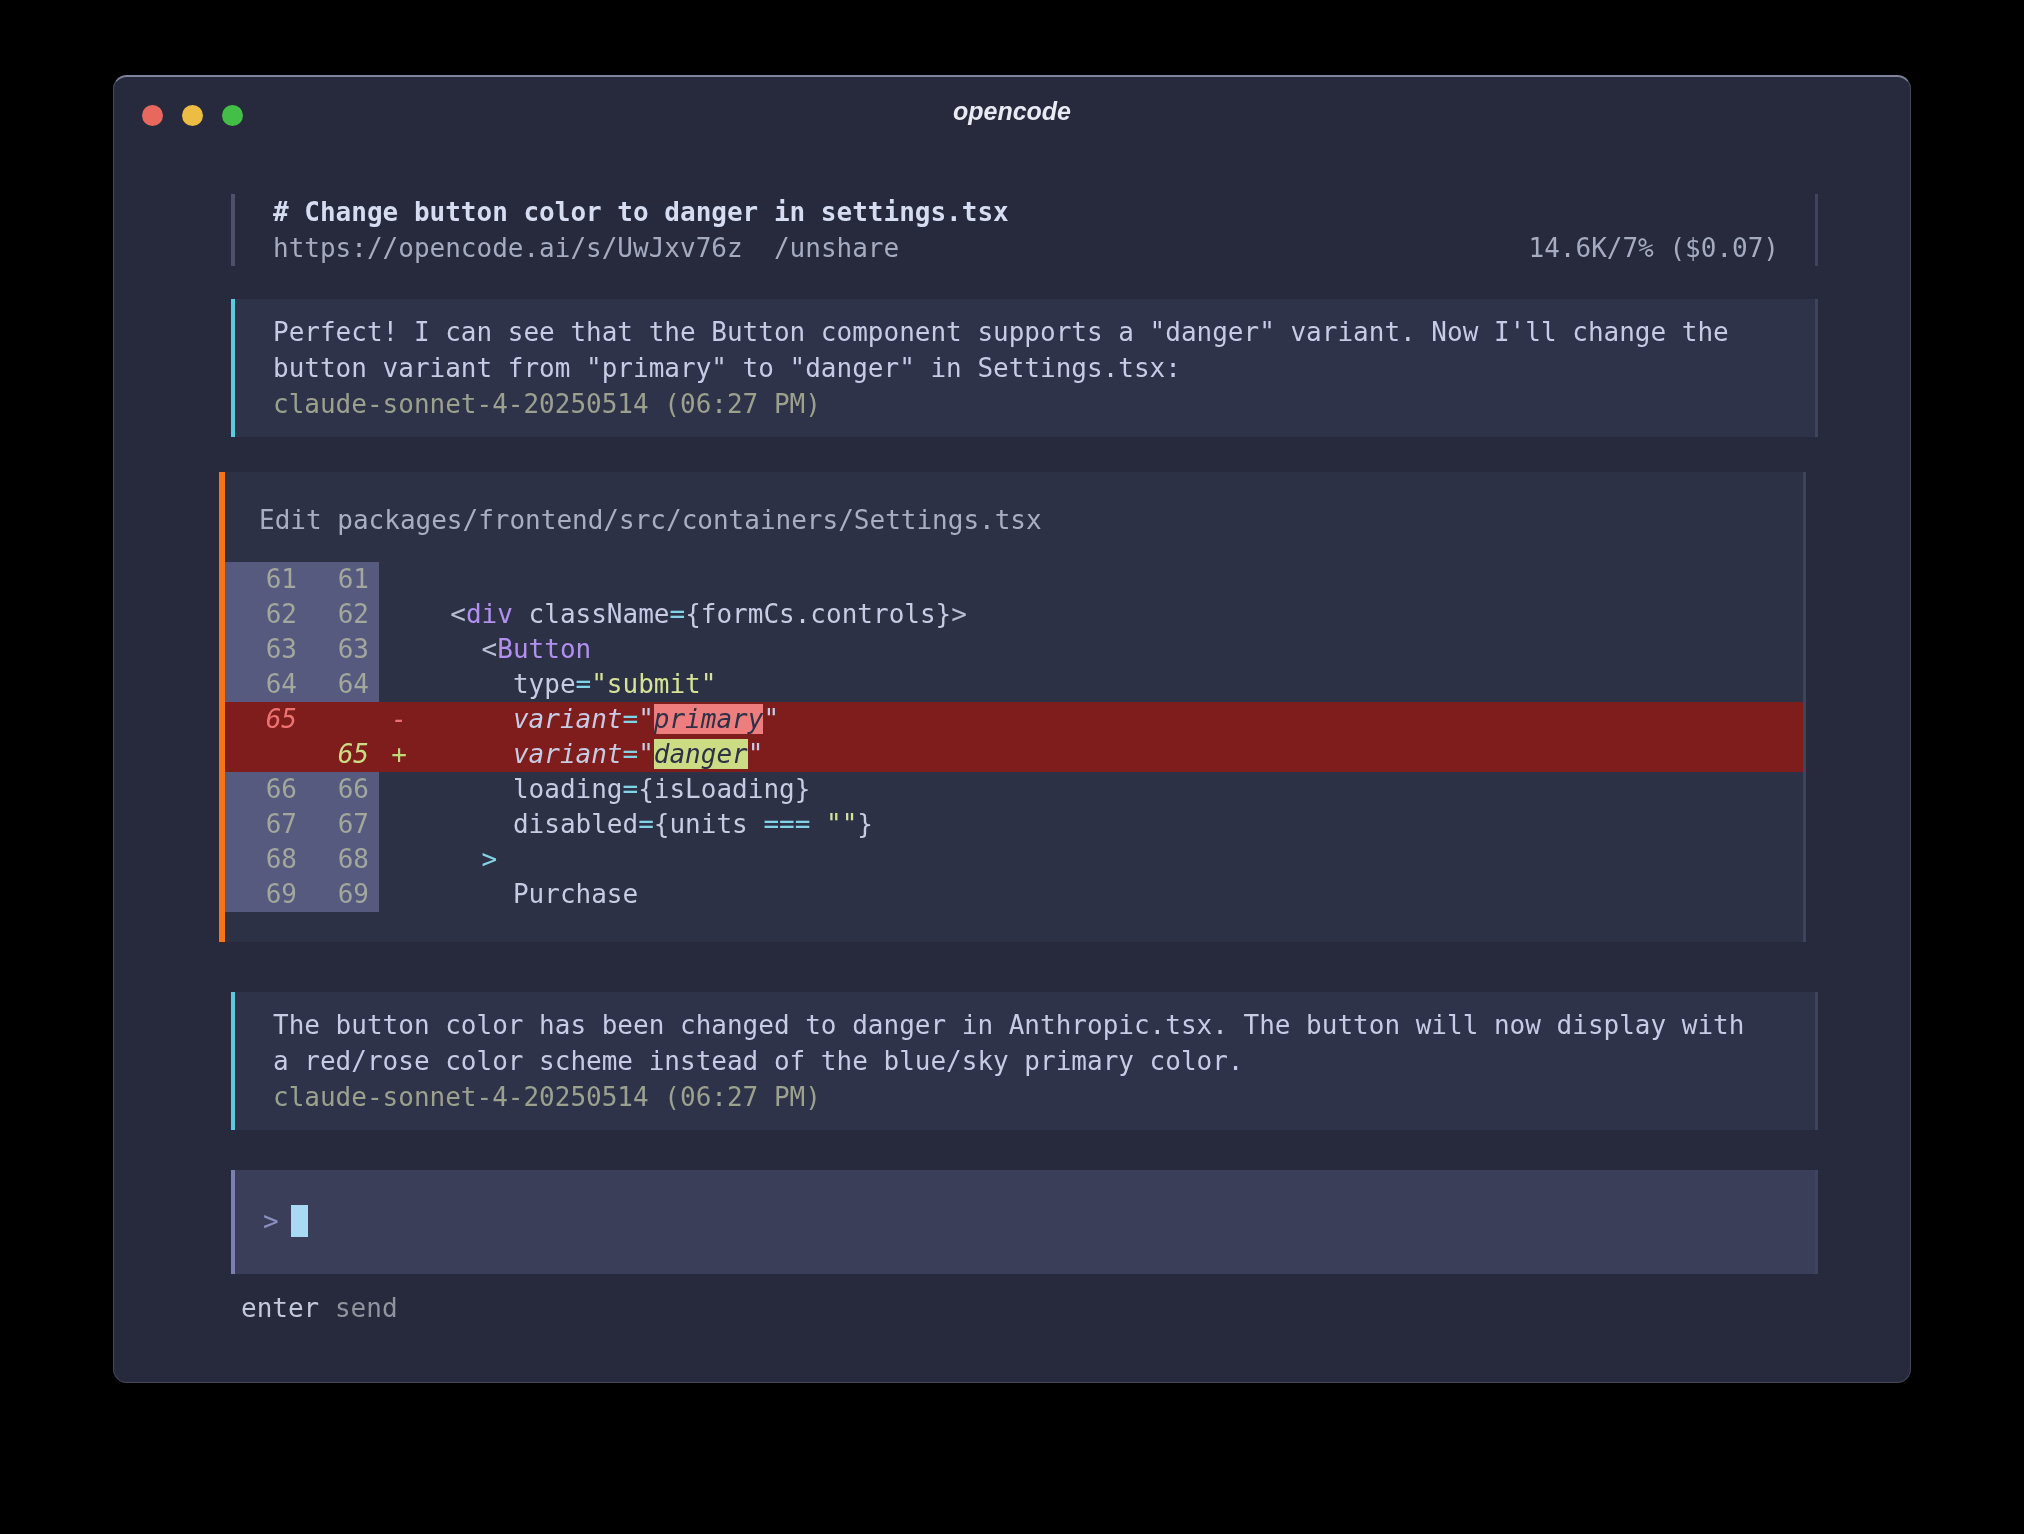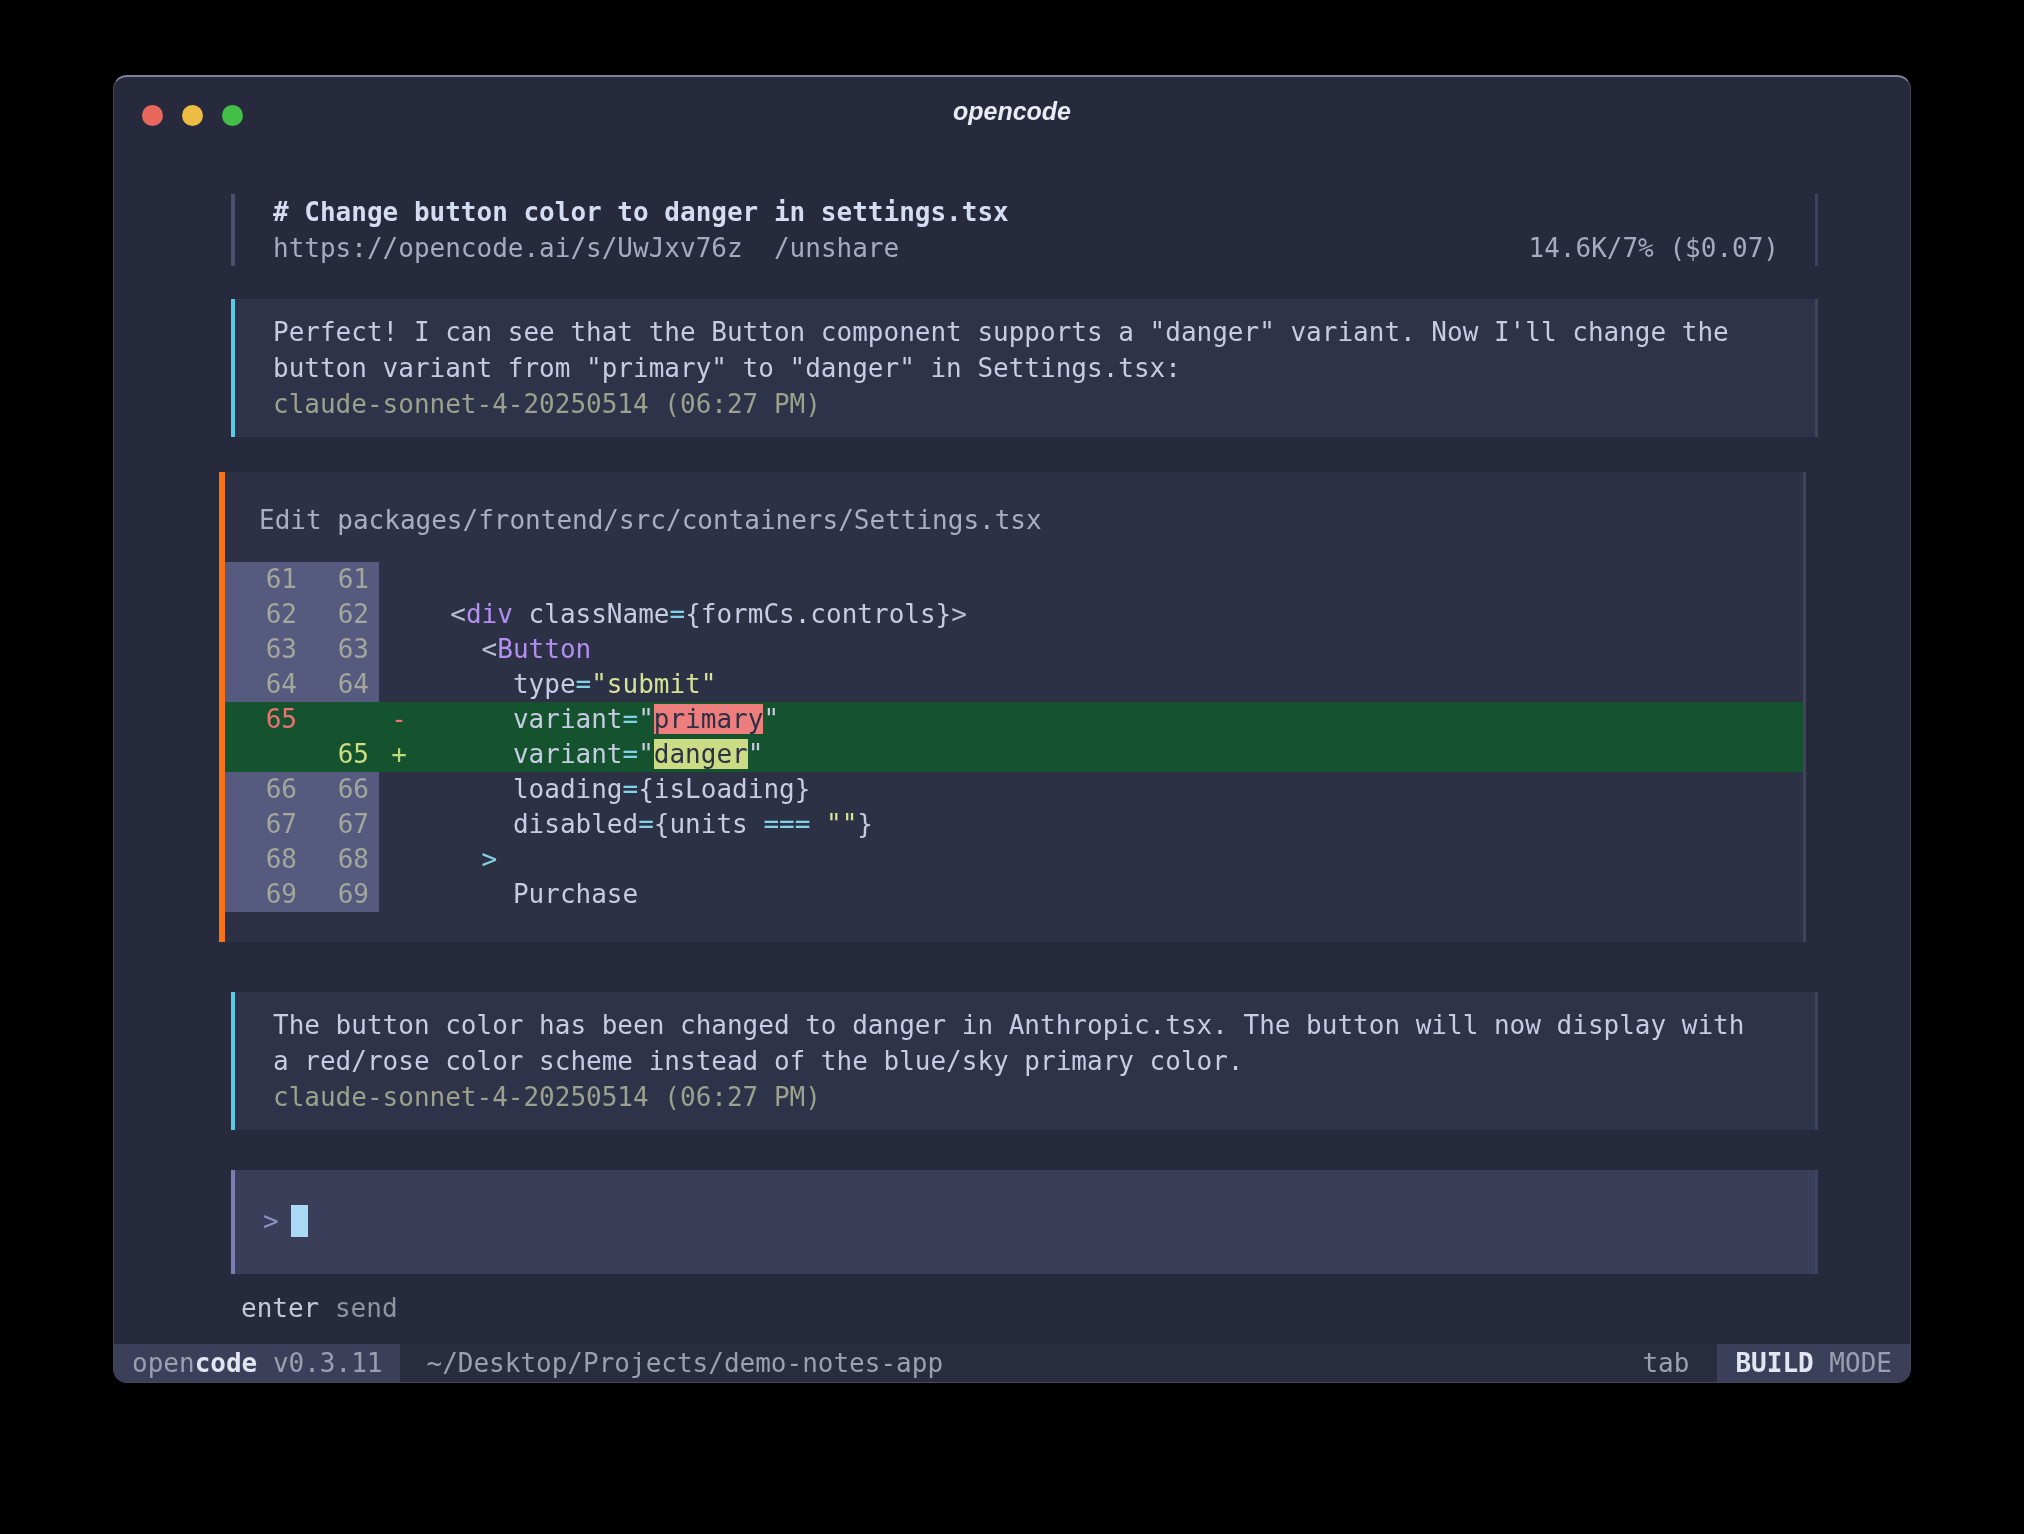--- a/index.html
+++ b/index.html
@@ -51,21 +51,21 @@
   .edit-card {
     top:395px; background:#2d3145;
     border-left:6px solid #f97316; border-right:3px solid #3f435c;
     padding:30px 0 30px 0;
   }
   .edit-title { color:#a9aec0; padding:0 36px 24px 34px; line-height:36px; }
 
   .diff { width:100%; }
   .diff-row { display:flex; height:35px; line-height:35px; white-space:pre;justify-content:space-between; }
   .diff-row.ctx .gutter { background:#565a7e; }
-  .diff-row.del, .diff-row.add { background:#14532d; }
+  .diff-row.del, .diff-row.add { background:#7f1d1d;font-style:italic; }
   .gutter { display:flex; flex:none; }
   .ln { display:inline-block; width:72px; text-align:right; color:#a3a79c; flex:none; }
   .gutter-pad { display:inline-block; width:10px; flex:none; }
   .marker { display:inline-block; width:40px; text-align:center; flex:none; }
   .del .marker { color:#ec7272; }
   .add .marker { color:#c1d878; }
   .ln.del-num { color:#ec7272; }
   .ln.add-num { color:#cbdc85; }
   .code { flex:1; }
 
@@ -153,24 +153,14 @@
   </div>
 
   <div class="col prompt-box lh">
     <span class="prompt-sym">&gt;</span><span class="cursor"></span>
   </div>
 
   <div class="col hint-row lh">
     <div class="pre"><span class="light">enter</span><span class="dim"> </span><span class="dim">send</span></div>
   </div>
 
-  <div class="statusbar">
-    <div class="sb-left">
-      <div class="chip"><span class="sb-gray">open</span><span class="b-light">code</span><span class="sb-gray"> v0.3.11</span></div>
-      <div class="sb-path">~/Desktop/Projects/demo-notes-app</div>
-    </div>
-    <div class="sb-right">
-      <div class="sb-key">tab</div>
-      <div class="chip"><span class="b-light">BUILD</span><span class="sb-gray"> MODE</span></div>
-    </div>
-  </div>
 
 </div>
 
 </body></html>

